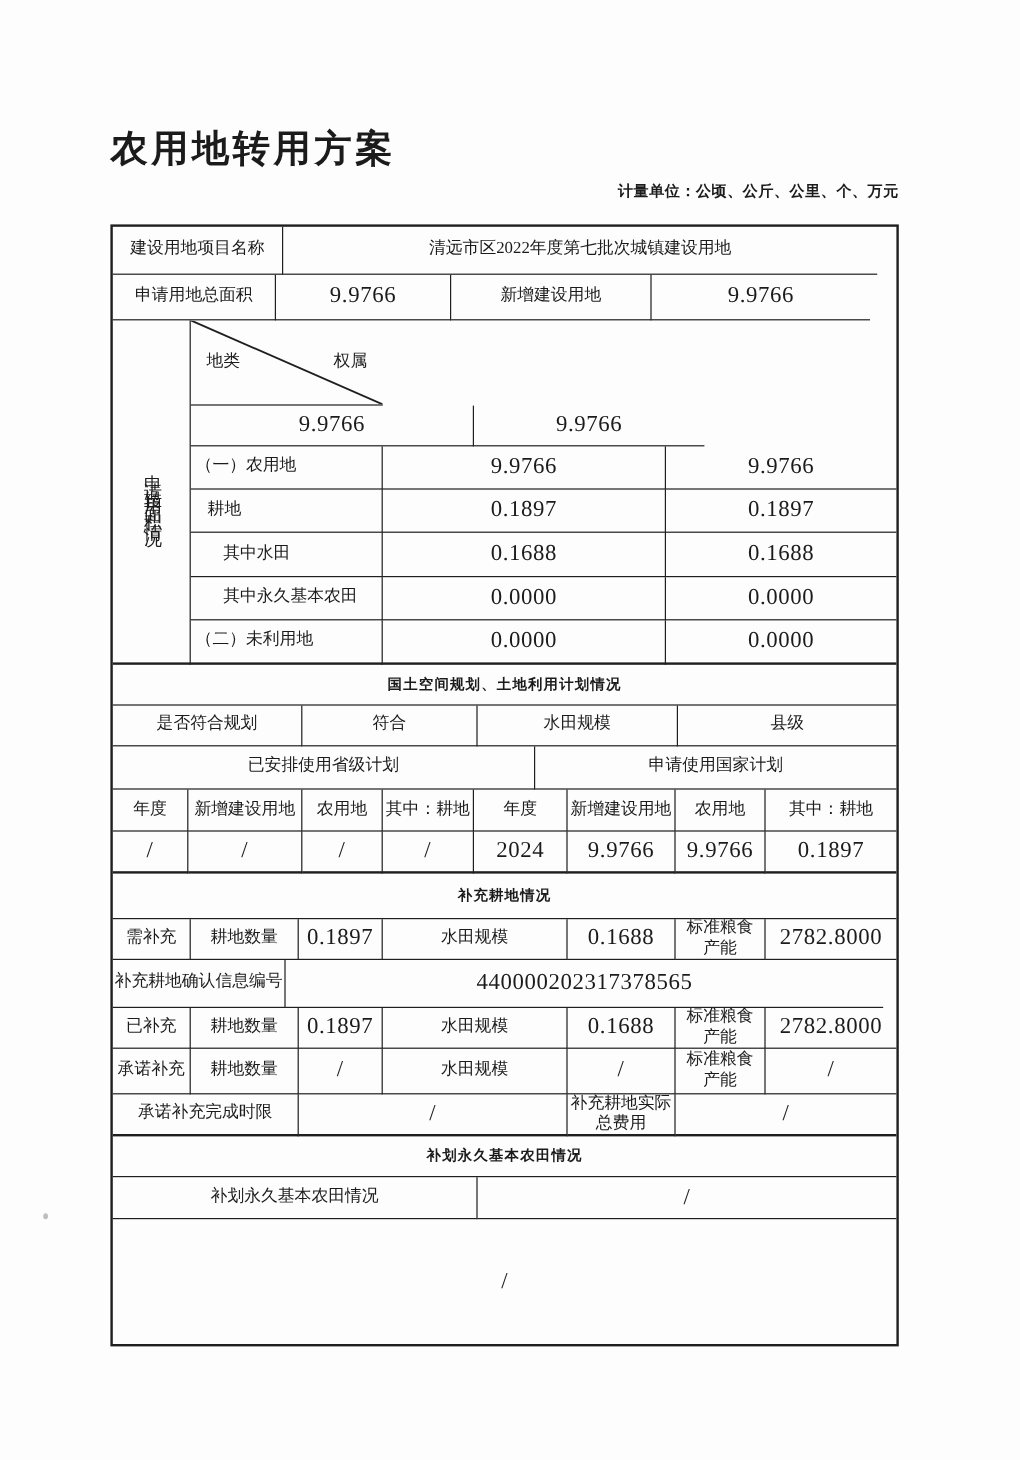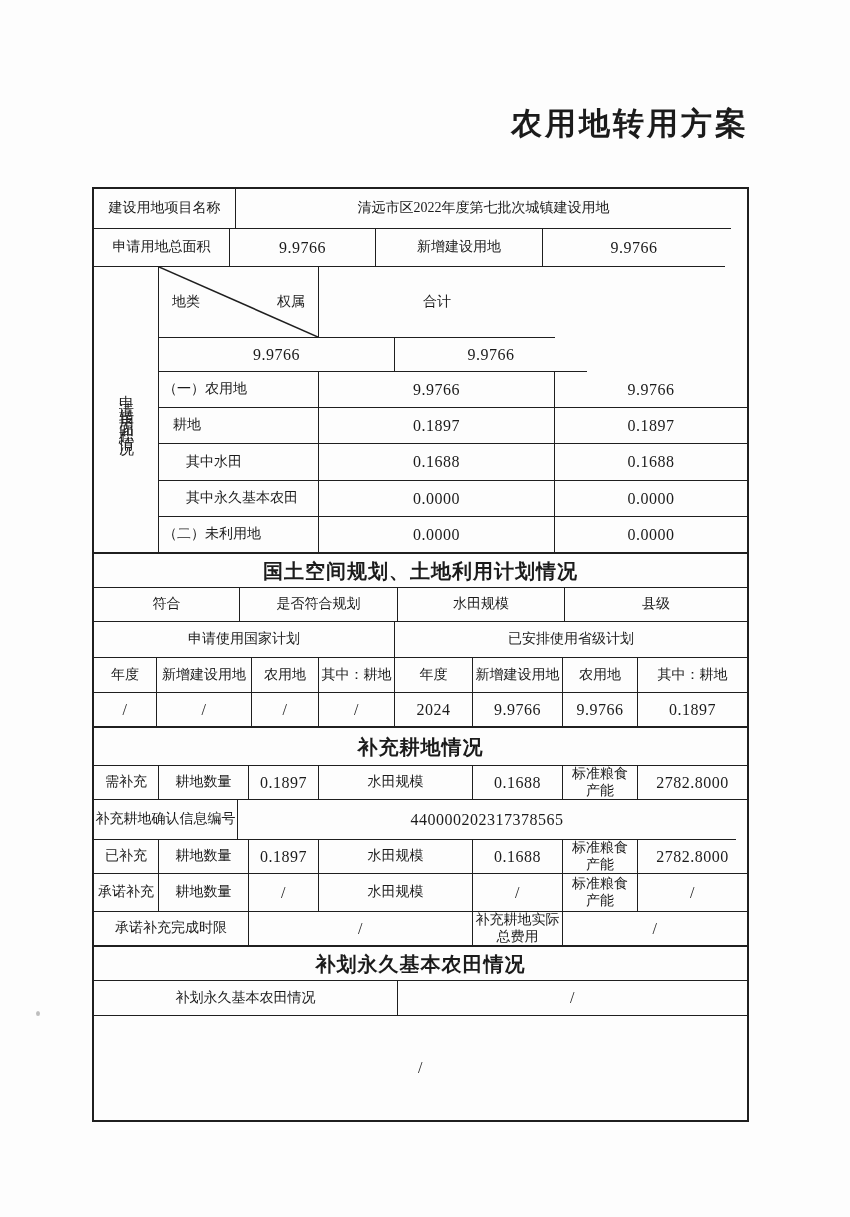--- a/index.html
+++ b/index.html
@@ -7,41 +7,41 @@
   .page {
     position:relative;
     width:850px; height:1217px;
     background:#fdfdfd;
     font-family:"Liberation Serif","DejaVu Serif",serif;
     color:#1b1b1b;
     overflow:hidden;
   }
   .title {
     position:absolute; left:92px; top:103px; width:657px;
-    text-align:right; font-size:31px; font-weight:700; letter-spacing:3px;
+    text-align:left; font-size:31px; font-weight:700; letter-spacing:3px;
   }
   .unit-note {
     position:absolute; left:92px; top:151px; width:657px;
     text-align:right; font-size:12.5px; font-weight:700; letter-spacing:0.5px;
   }
   .tbl {
     position:absolute; left:92px; top:187px;
     width:657px; height:935px;
     border:2px solid #1f1f1f; background:transparent;
   }
   .r { display:flex; width:653px; }
   .c {
     border-right:1.5px solid #1f1f1f;
     border-bottom:1.5px solid #1f1f1f;
     display:flex; align-items:center; justify-content:center;
     font-size:14px; line-height:1.2; overflow:hidden; text-align:center;
   }
   .r .c:last-child { border-right:none; }
-  .num { font-size:16px; letter-spacing:0.5px; }
-  .sechead { font-size:20px; font-weight:700; letter-spacing:1px; }
+  .num { font-size:19px; letter-spacing:0.5px; }
+  .sechead { font-size:12px; font-weight:700; letter-spacing:1px; }
   .left { justify-content:flex-start; text-align:left; }
   .pre { white-space:pre-line; }
   .bt2 { border-bottom-width:2px; }
   .nob { border-bottom:none; }
   
   .sec2 { display:flex; width:653px; }
   .side-cell {
     width:65px; height:287px;
     border-right:1.5px solid #1f1f1f; border-bottom:2px solid #1f1f1f;
     display:flex; align-items:center; justify-content:center;
@@ -66,20 +66,21 @@
     position:absolute; left:36px; top:1011px; width:4px; height:5px;
     background:#8a8a8a; border-radius:50%; opacity:0.55;
   }
 </style>
 </head>
 <body>
 
 <div class="page">
 
   <div class="title">农用地转用方案</div>
+  <div class="unit-note">计量单位：公顷、公斤、公里、个、万元</div>
 
   <div class="tbl">
 
     <div class="r" style="height:40px">
       <div class="c" style="width:142px">建设用地项目名称</div>
       <div class="c" style="width:495px">清远市区2022年度第七批次城镇建设用地</div>
     </div>
 
     <div class="r" style="height:38px">
       <div class="c" style="width:136px">申请用地总面积</div>
@@ -96,21 +97,20 @@
         <div class="r" style="height:71px">
           <div class="c diag" style="width:160px">
             <svg viewBox="0 0 160 71" preserveAspectRatio="none">
               <line x1="0" y1="0" x2="160" y2="71" stroke="#1f1f1f" stroke-width="1.6"></line>
             </svg>
             <div class="diag-lbls">
               <span style="order:2">权属</span>
               <span style="order:1">地类</span>
             </div>
           </div>
-          <div class="c" style="width:236px">合计</div>
         </div>
 
         <div class="r" style="height:34px">
           <div class="c num" style="width:236px">9.9766</div>
           <div class="c num" style="width:192px">9.9766</div>
         </div>
         <div class="r" style="height:36px">
           <div class="c left ind1" style="width:160px">（一）农用地</div>
           <div class="c num" style="width:236px">9.9766</div>
           <div class="c num" style="width:192px">9.9766</div>
@@ -135,28 +135,28 @@
           <div class="c num bt2" style="width:236px">0.0000</div>
           <div class="c num bt2" style="width:192px">0.0000</div>
         </div>
       </div>
     </div>
 
     <div class="r" style="height:34px">
       <div class="c sechead" style="width:653px">国土空间规划、土地利用计划情况</div>
     </div>
     <div class="r" style="height:34px">
+      <div class="c" style="width:158px">是否符合规划</div>
       <div class="c" style="width:146px">符合</div>
-      <div class="c" style="width:158px">是否符合规划</div>
       <div class="c" style="width:167px">水田规模</div>
       <div class="c" style="width:182px">县级</div>
     </div>
     <div class="r" style="height:36px">
+      <div class="c" style="width:352px">已安排使用省级计划</div>
       <div class="c" style="width:301px">申请使用国家计划</div>
-      <div class="c" style="width:352px">已安排使用省级计划</div>
     </div>
     <div class="r" style="height:35px">
       <div class="c" style="width:63px">年度</div>
       <div class="c" style="width:95px">新增建设用地</div>
       <div class="c" style="width:67px">农用地</div>
       <div class="c" style="width:76px">其中：耕地</div>
       <div class="c" style="width:78px">年度</div>
       <div class="c" style="width:90px">新增建设用地</div>
       <div class="c" style="width:75px">农用地</div>
       <div class="c" style="width:109px">其中：耕地</div>

